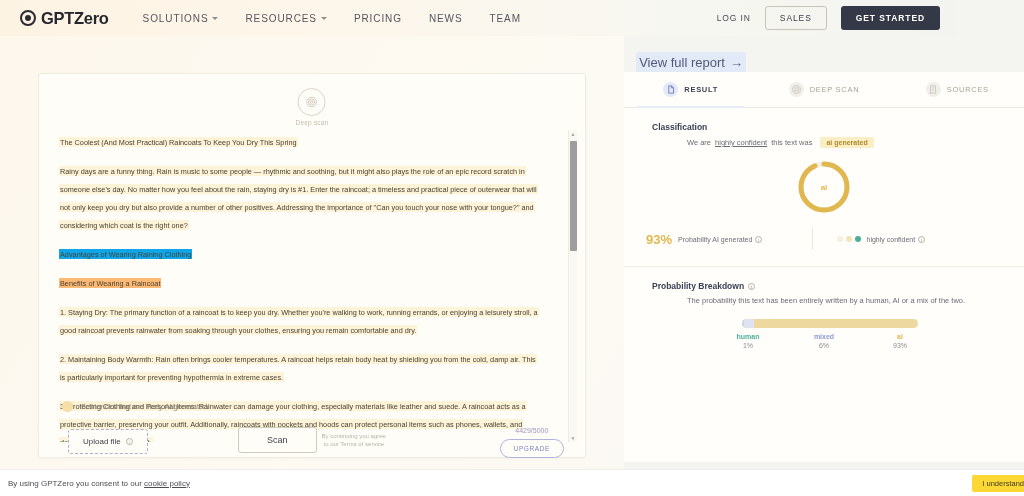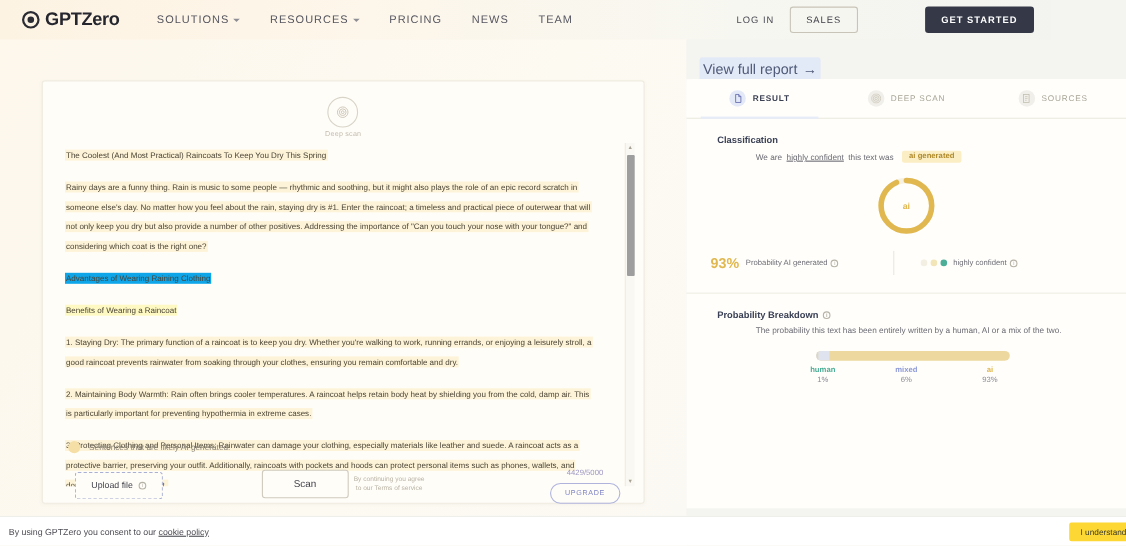--- a/index.html
+++ b/index.html
@@ -52,21 +52,21 @@
   .header-right { margin-left: auto; display: flex; align-items: center; gap: 14px; margin-right: 16px; }
   .login-link { font-size: 8.5px; letter-spacing: 0.9px; color: #4a4a55; cursor: pointer; }
   .sales-btn {
     font-size: 8.5px; letter-spacing: 0.9px; color: #3c3c46;
     border: 1px solid #c9c4b8; border-radius: 3px;
     padding: 6px 14px; background: transparent; cursor: pointer;
   }
   .started-btn {
     font-size: 8.5px; letter-spacing: 0.9px; color: #ffffff; font-weight: bold;
     background: #343847; border-radius: 3px; border: none;
-    padding: 7px 15px; cursor: pointer; margin-left: 47px;
+    padding: 7px 15px; cursor: pointer;
   }
 
   
   .doc-card {
     position: absolute; left: 38px; top: 73px; width: 548px; height: 385px;
     background: #fffdf8; border: 1px solid #f0ece1; border-radius: 3px;
     box-shadow: 0 1px 3px rgba(120,110,90,0.05);
   }
   .deepscan-btn {
     position: absolute; left: 50%; top: 14px; transform: translateX(-50%);
@@ -277,21 +277,21 @@
       </svg>
     </div>
     <span class="deepscan-label">Deep scan</span>
   </div>
 
   <div class="doc-body">
     <div class="doc-scroll-area">
       <div class="doc-para"><span class="doc-line" style="background: rgb(253, 243, 216);">The Coolest (And Most Practical) Raincoats To Keep You Dry This Spring</span></div>
       <div class="doc-para"><span class="doc-line" style="background: rgb(253, 243, 216);">Rainy days are a funny thing. Rain is music to some people — rhythmic and soothing, but it might also plays the role of an epic record scratch in someone else's day. No matter how you feel about the rain, staying dry is #1. Enter the raincoat; a timeless and practical piece of outerwear that will not only keep you dry but also provide a number of other positives. Addressing the importance of "Can you touch your nose with your tongue?" and considering which coat is the right one?</span></div>
       <div class="doc-para"><span class="doc-line" style="background: #0ea5e9;">Advantages of Wearing Raining Clothing</span></div>
-      <div class="doc-para"><span class="doc-line" style="background: #fef9c3;">Benefits of Wearing a Raincoat</span></div>
+      <div class="doc-para"><span class="doc-line" style="background: #fdba74;">Benefits of Wearing a Raincoat</span></div>
       <div class="doc-para"><span class="doc-line" style="background: rgb(253, 243, 216);">1. Staying Dry: The primary function of a raincoat is to keep you dry. Whether you're walking to work, running errands, or enjoying a leisurely stroll, a good raincoat prevents rainwater from soaking through your clothes, ensuring you remain comfortable and dry.</span></div>
       <div class="doc-para"><span class="doc-line" style="background: rgb(253, 243, 216);">2. Maintaining Body Warmth: Rain often brings cooler temperatures. A raincoat helps retain body heat by shielding you from the cold, damp air. This is particularly important for preventing hypothermia in extreme cases.</span></div>
       <div class="doc-para"><span class="doc-line" style="background: rgb(253, 243, 216);">3. Protecting Clothing and Personal Items: Rainwater can damage your clothing, especially materials like leather and suede. A raincoat acts as a protective barrier, preserving your outfit. Additionally, raincoats with pockets and hoods can protect personal items such as phones, wallets, and documents from getting wet.</span></div>
 
     </div>
   </div>
 
   <div class="doc-scrollbar">
     <div class="sb-arrow">▲</div>
     <div class="sb-track">

